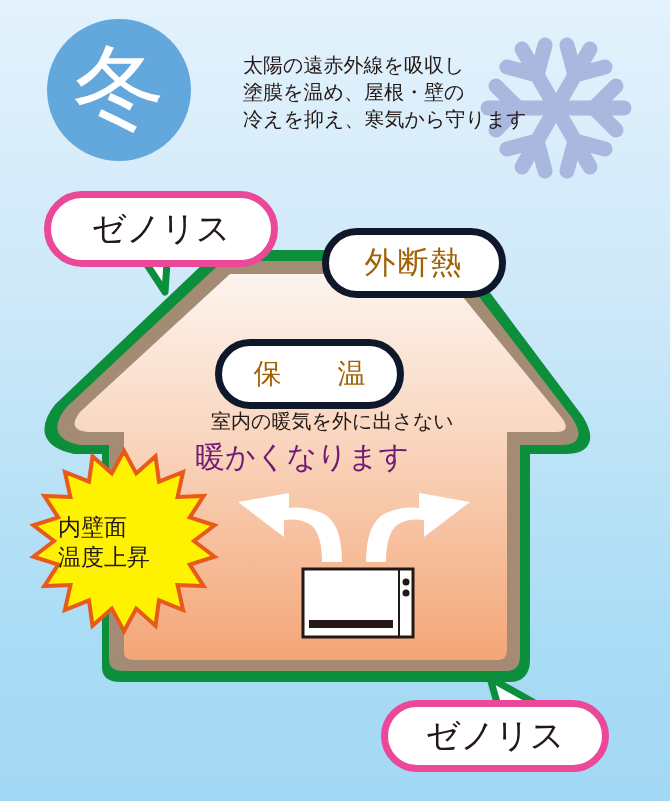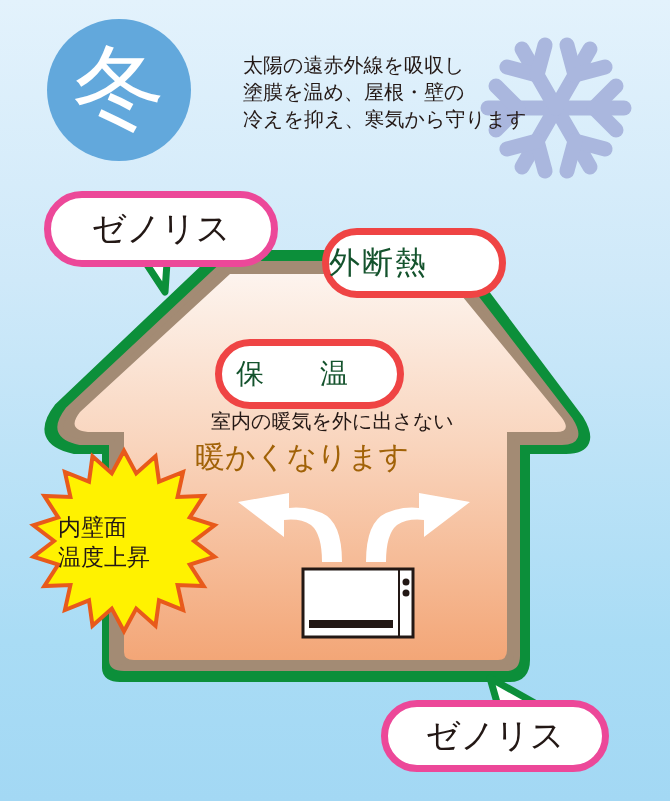--- a/index.html
+++ b/index.html
@@ -27,31 +27,31 @@
   }
   .intro div { display: block; margin-left: 36px; }
   .bubble-green {
     background: #ffffff; border: 7px solid #ec4899; border-radius: 40px;
     display: flex; align-items: center; justify-content: center;
     color: #231815;
   }
   .bubble-top { left: 44px; top: 191px; width: 220px; height: 62px; font-size: 34px; }
   .bubble-bottom { left: 381px; top: 700px; width: 214px; height: 58px; font-size: 34px; }
   .pill-orange {
-    background: #ffffff; border: 7px solid #ef4444; border-radius: 40px;
-    display: flex; align-items: center; 
-    color: #14532d; letter-spacing: 2px;
+    background: #ffffff; border: 7px solid #0f172a; border-radius: 40px;
+    display: flex; align-items: center; justify-content: center;
+    color: #a16207; letter-spacing: 2px;
   }
   .pill-gaidan { left: 322px; top: 228px; width: 170px; height: 56px; font-size: 31px; }
   .pill-hoon { left: 215px; top: 339px; width: 175px; height: 56px; font-size: 28px; letter-spacing: 14px; text-indent: 14px; }
   .keep-text {
     left: 211px; top: 408px; font-size: 20px; color: #231815; white-space: nowrap; line-height: 26px;
   }
   .warm-text {
-    left: 195px; top: 438px; font-size: 30px; color: #a16207; white-space: nowrap; line-height: 38px;
+    left: 195px; top: 438px; font-size: 30px; color: #701a75; white-space: nowrap; line-height: 38px;
   }
   .burst-text {
     left: 58px; top: 512px; width: 132px; 
     font-size: 23px; line-height: 30px; color: #231815; white-space: nowrap;
   }
 </style>
 </head>
 <body>
 
 <svg class="scene" width="670" height="801" viewBox="0 0 670 801">

